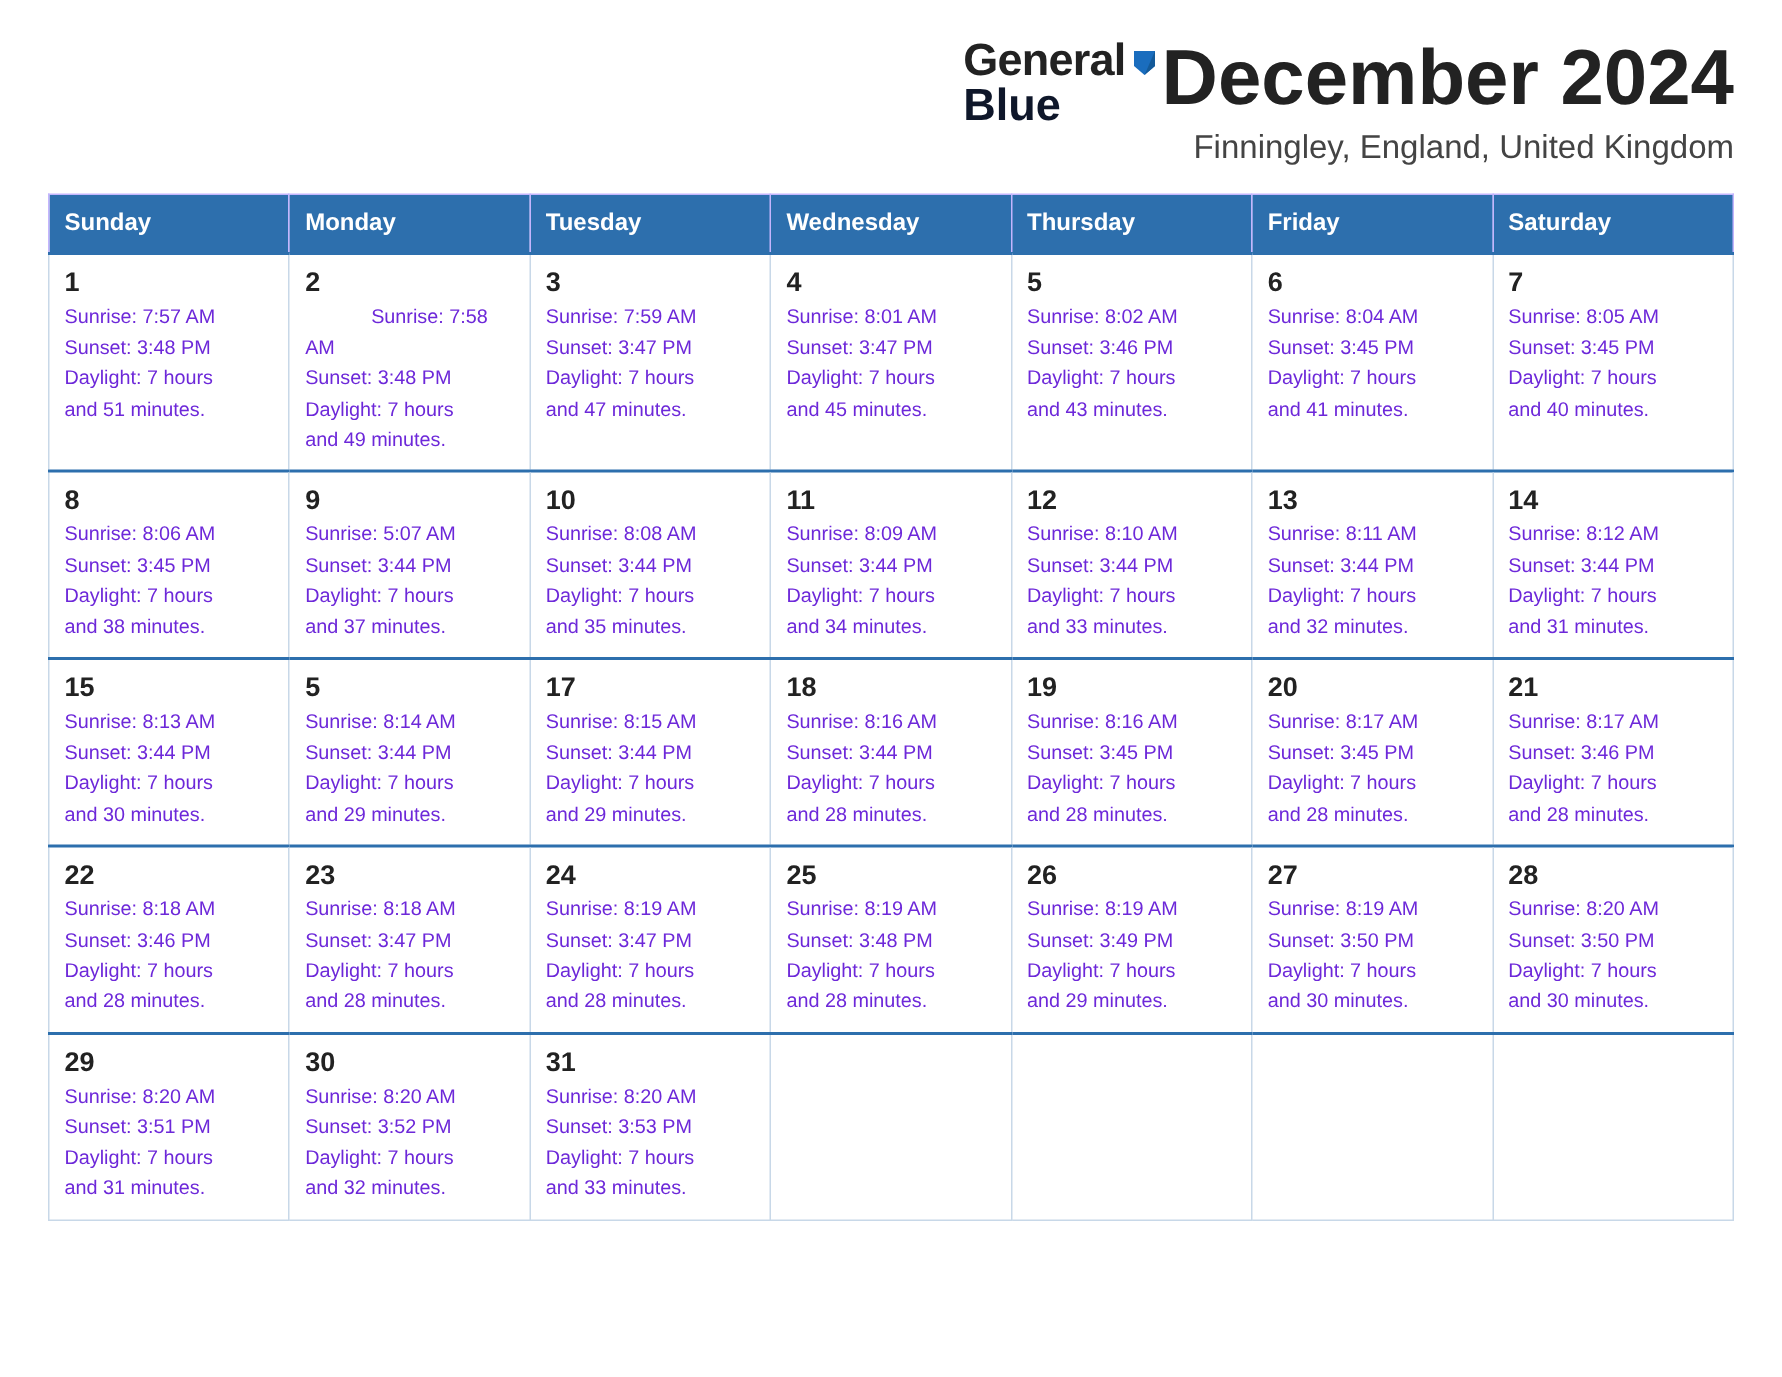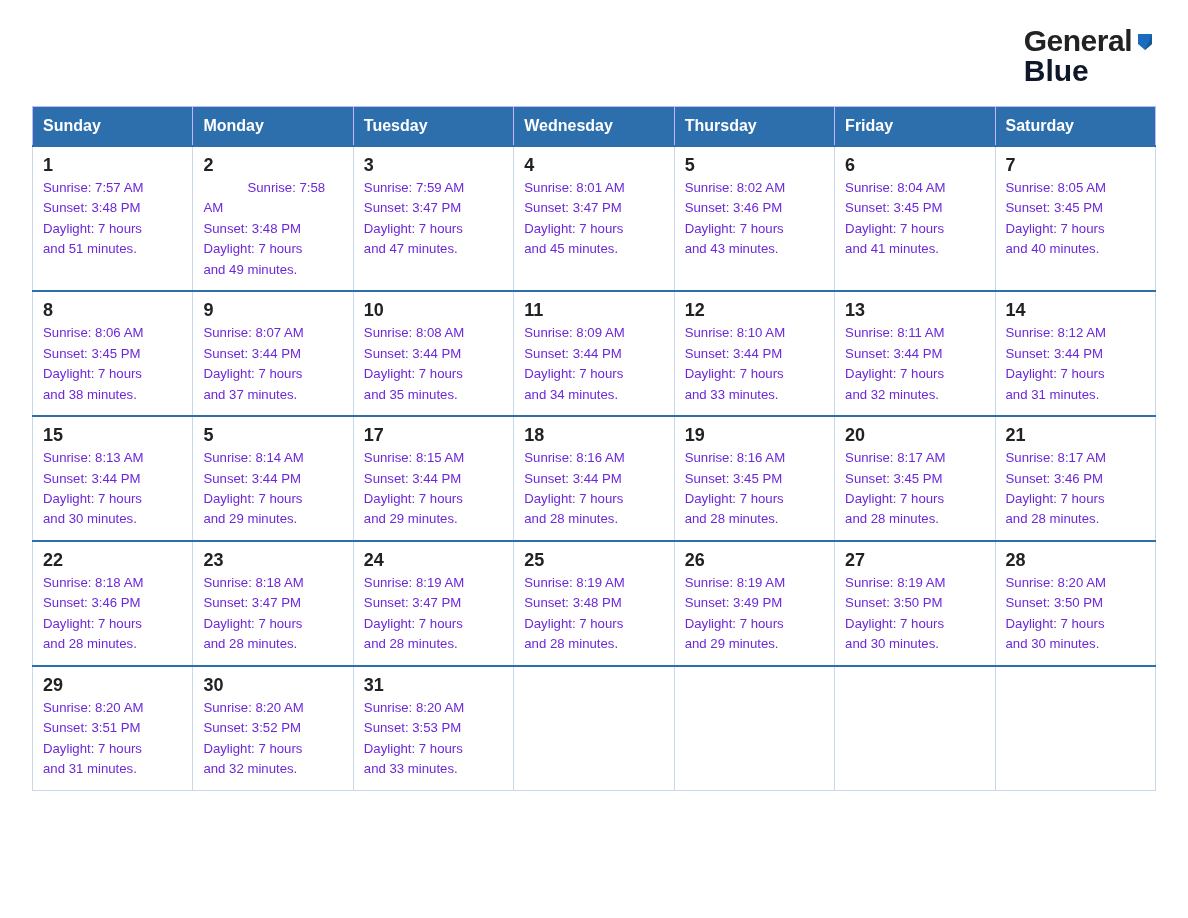--- a/index.html
+++ b/index.html
@@ -120,20 +120,24 @@
         <span class="logo-arrow">
           <svg viewBox="0 0 22 22" xmlns="http://www.w3.org/2000/svg">
             <polygon points="4,4 18,4 18,14 11,20 4,14" fill="#1a6dbe"></polygon>
             <polygon points="11,20 18,4 18,14" fill="#145a99"></polygon>
           </svg>
         </span>
       </div>
       <div class="logo-bottom">Blue</div>
     </div>
 
+    <div class="title-block">
+      <div class="main-title">December 2024</div>
+      <div class="subtitle">Finningley, England, United Kingdom</div>
+    </div>
   </div>
 
   <table>
     <thead>
       <tr>
 
       <th>Sunday</th>
           <th>Monday</th>
           <th>Tuesday</th>
           <th>Wednesday</th>
@@ -171,21 +175,21 @@
           <td><span class="day-num">7</span><span class="day-info" style="white-space: pre-line;">Sunrise: 8:05 AM
 Sunset: 3:45 PM
 Daylight: 7 hours
 and 40 minutes.</span></td>
         </tr>
         <tr>
           <td><span class="day-num">8</span><span class="day-info" style="white-space: pre-line;">Sunrise: 8:06 AM
 Sunset: 3:45 PM
 Daylight: 7 hours
 and 38 minutes.</span></td>
-          <td><span class="day-num">9</span><span class="day-info" style="white-space: pre-line;">Sunrise: 8:07 AM
+          <td><span class="day-num">9</span><span class="day-info" style="white-space: pre-line;">Sunrise: 5:07 AM
 Sunset: 3:44 PM
 Daylight: 7 hours
 and 37 minutes.</span></td>
           <td><span class="day-num">10</span><span class="day-info" style="white-space: pre-line;">Sunrise: 8:08 AM
 Sunset: 3:44 PM
 Daylight: 7 hours
 and 35 minutes.</span></td>
           <td><span class="day-num">11</span><span class="day-info" style="white-space: pre-line;">Sunrise: 8:09 AM
 Sunset: 3:44 PM
 Daylight: 7 hours

